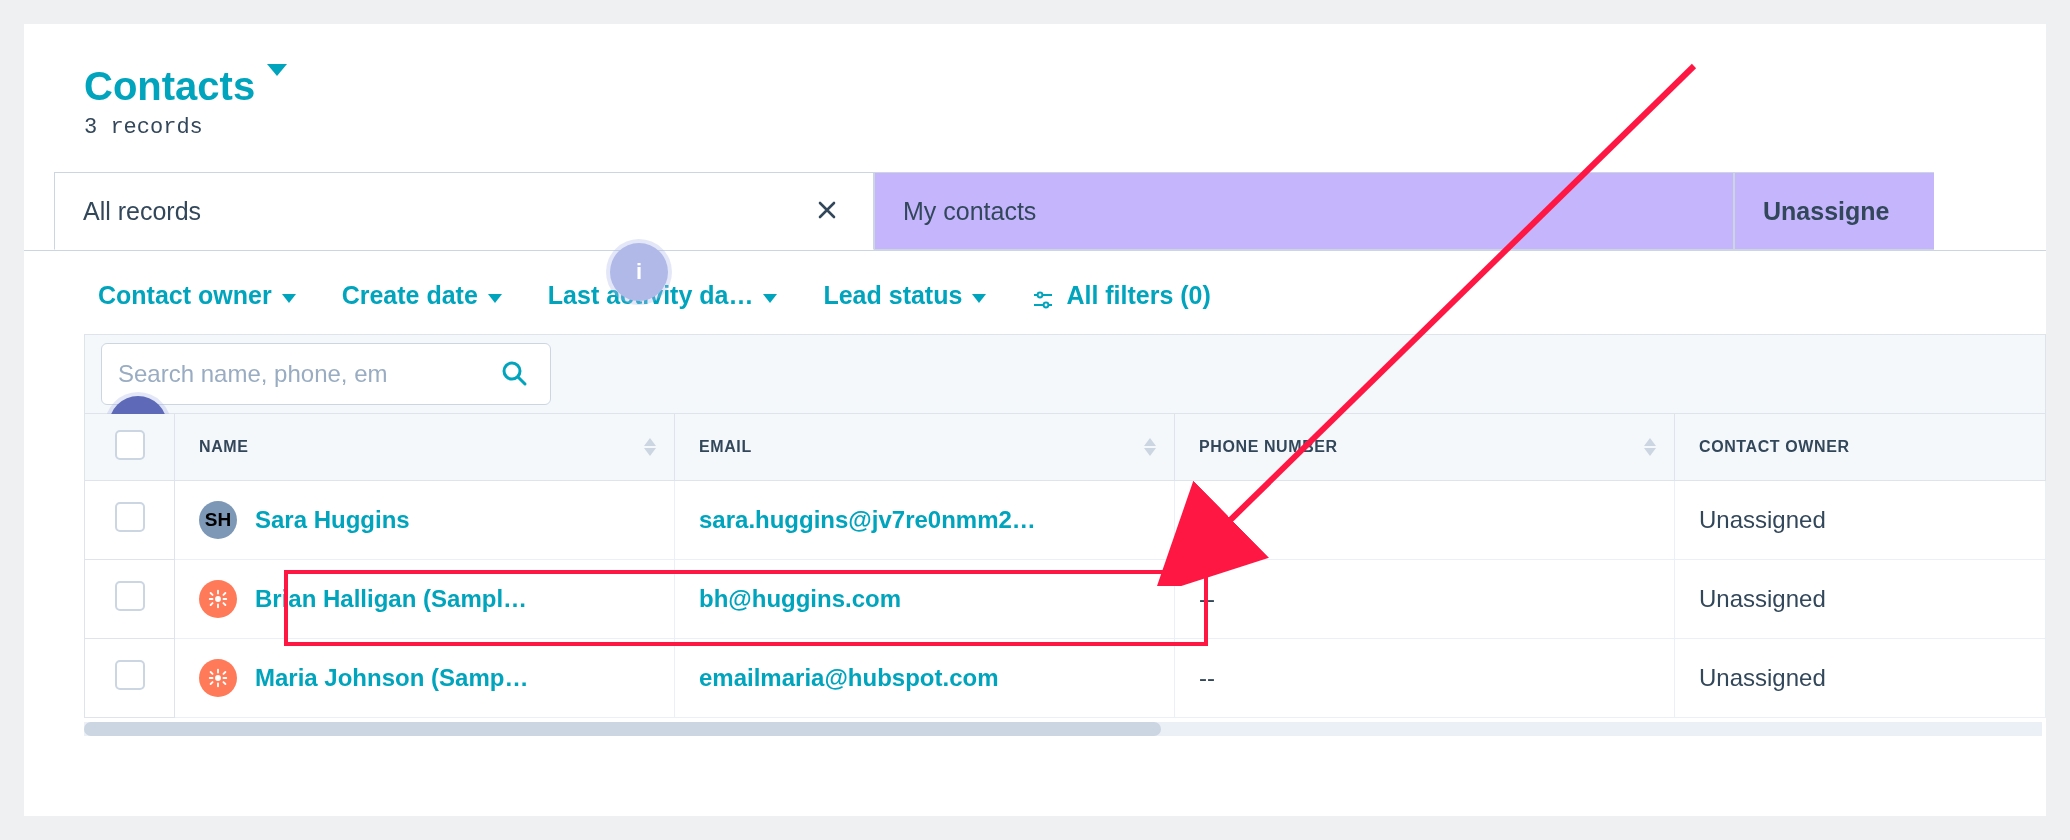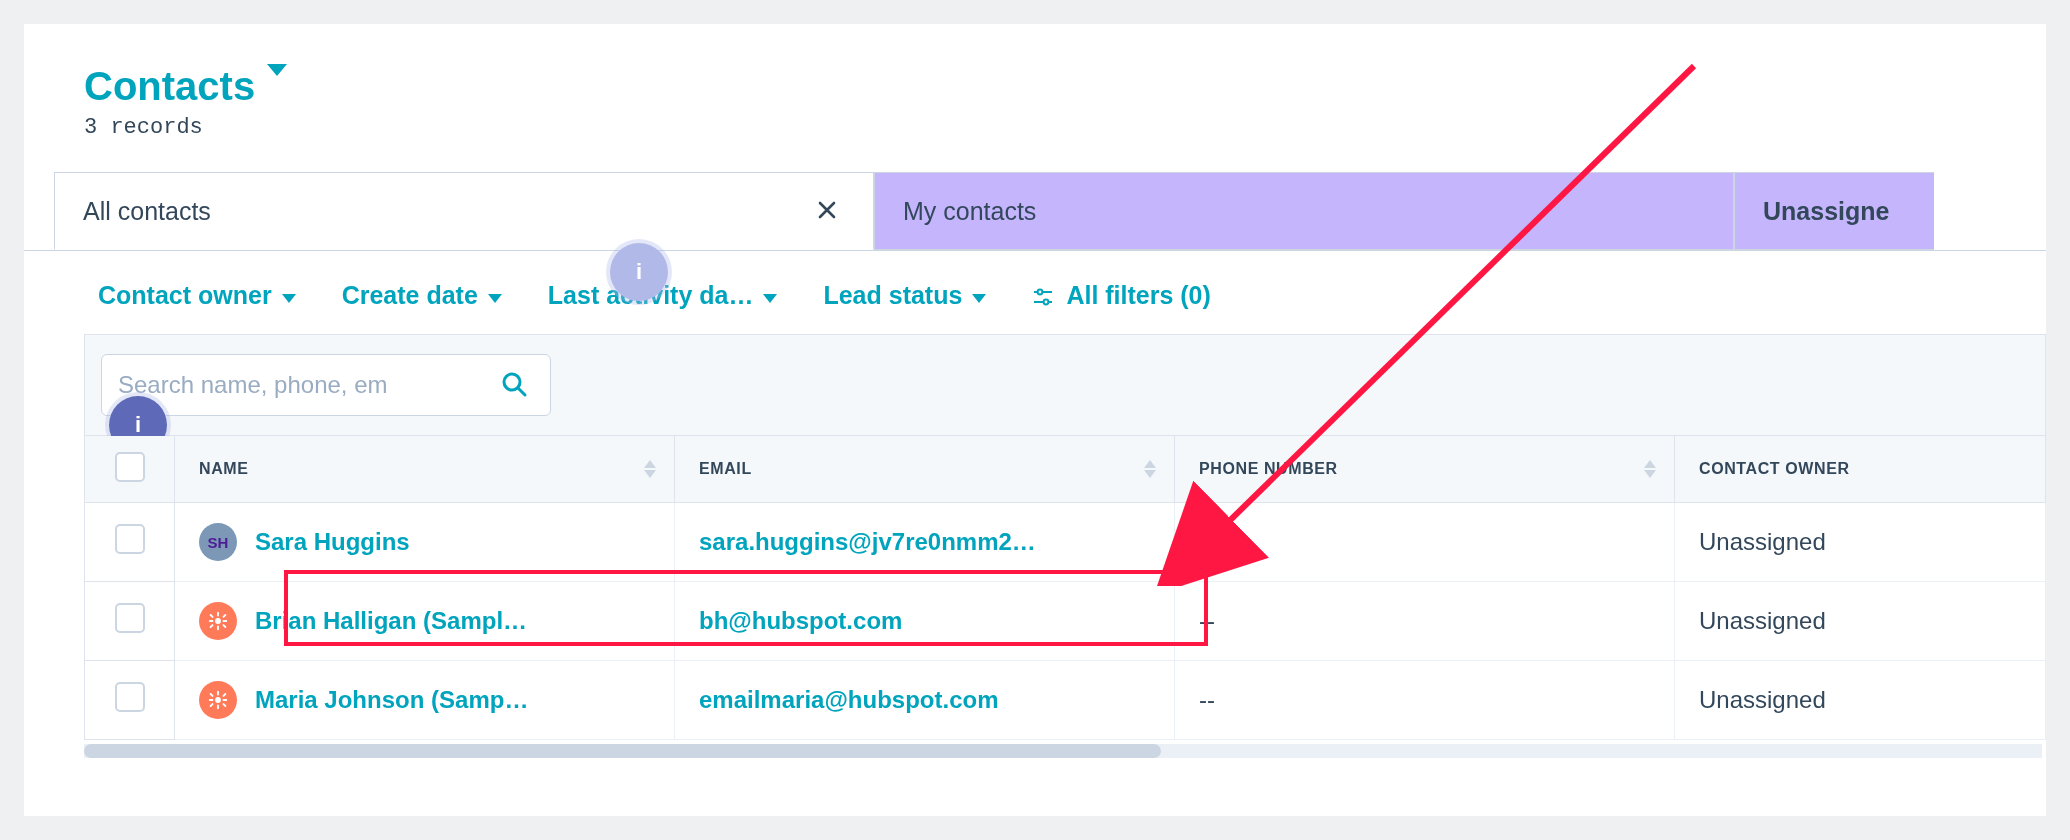--- a/index.html
+++ b/index.html
@@ -58,34 +58,34 @@
     display: flex; align-items: center; gap: 46px;
     padding: 30px 60px 24px 74px;
     position: relative;
   }
   .filter-btn {
     display: inline-flex; align-items: center; gap: 10px;
     color: #00a4bd; font-size: 25px; font-weight: 600;
     background: none; border: none; cursor: pointer;
   }
   .filter-btn .caret { color: #00a4bd; }
-  .all-filters { display: inline-flex; align-items: center; gap: 12px; }
+  .all-filters { display: inline-flex; align-items: flex-end; gap: 12px; }
   .sliders-icon { width: 22px; height: 22px; }
 
   .info-badge {
     position: absolute; width: 58px; height: 58px; border-radius: 50%;
     background: #b0b9e8; color: #fff; font-size: 22px; font-weight: 700;
     display: flex; align-items: center; justify-content: center;
     box-shadow: 0 0 0 4px rgba(176,185,232,0.35);
   }
   .info-badge.dark { background: #5e6ab8; }
 
   
   .grid-wrap { padding: 0 0 0 60px; position: relative; }
-  .search-row { background: #f5f8fa; padding: 19px 16px; border: 1px solid #dfe3eb; border-bottom: none; }
+  .search-row { background: #f5f8fa; padding: 8px 16px; border: 1px solid #dfe3eb; border-bottom: none; }
   .search-box {
     display: inline-flex; align-items: center;
     width: 450px; height: 62px;
     border: 1px solid #cbd6e2; border-radius: 6px;
     background: #fff; padding: 0 16px;
   }
   .search-input {
     flex: 1; border: none; outline: none;
     font-size: 24px; color: #7c98b6; background: transparent;
   }
@@ -122,21 +122,21 @@
   tbody td.col-name, tbody td.col-email { color: #00a4bd; font-weight: 600; }
 
   .checkbox {
     width: 30px; height: 30px; border: 2px solid #cbd6e2; border-radius: 5px;
     display: inline-block; background: #fff; cursor: pointer;
   }
 
   .avatar {
     width: 38px; height: 38px; border-radius: 50%;
     display: inline-flex; align-items: center; justify-content: center;
-    font-size: 15px; font-weight: 600; color: #4c1d95; flex: 0 0 38px;
+    font-size: 19px; font-weight: 600; color: #000000; flex: 0 0 38px;
   }
   .avatar.initials { background: #7c98b6; }
   .avatar.sprocket { background: #ff7a59; }
   .sprocket svg { width: 22px; height: 22px; }
 
   .name-cell { display: flex; align-items: center; gap: 18px; overflow: hidden; }
   .name-text { overflow: hidden; text-overflow: ellipsis; }
 
   .hscroll {
     height: 14px; background: #eaf0f6; margin: 4px 4px 0 60px;
@@ -166,21 +166,21 @@
         <svg width="20" height="14" viewBox="0 0 20 14">
             <polygon points="0,0 20,0 10,12" fill="#00a4bd"></polygon>
           </svg>
       </span>
     </div>
     <div class="records-count">3 records</div>
   </div>
 
   <div class="tabs-row">
     <div class="tab active">
-      <span>All contacts</span>
+      <span>All records</span>
       <span class="close-x">
         <svg width="20" height="20" viewBox="0 0 20 20">
             <path d="M3 3 L17 17 M17 3 L3 17" stroke="#33475b" stroke-width="2.6" stroke-linecap="round"></path>
           </svg>
       </span>
     </div>
     <div class="tab secondary">
       <span>My contacts</span>
     </div>
     <div class="tab tertiary">
@@ -315,21 +315,21 @@
                       <rect x="4" y="4" width="2" height="5" rx="1" transform="rotate(-45 5 6.5)"></rect>
                       <rect x="18" y="15" width="2" height="5" rx="1" transform="rotate(-45 19 17.5)"></rect>
                       <rect x="4" y="15" width="2" height="5" rx="1" transform="rotate(45 5 17.5)"></rect>
                       <rect x="18" y="4" width="2" height="5" rx="1" transform="rotate(45 19 6.5)"></rect>
                     </g>
                   </svg>
                 </span>
                 <span class="name-text">Brian Halligan (Sampl…</span>
               </div>
             </td>
-            <td class="col-email">bh@hubspot.com</td>
+            <td class="col-email">bh@huggins.com</td>
             <td class="col-phone">--</td>
             <td class="col-owner">Unassigned</td>
           </tr>
           <tr>
             <td class="col-check"><span class="checkbox"></span></td>
             <td class="col-name">
               <div class="name-cell">
                 <span class="avatar sprocket" style="background:#ff7a59">
                   <svg viewBox="0 0 24 24">
                     <g fill="#fff">

